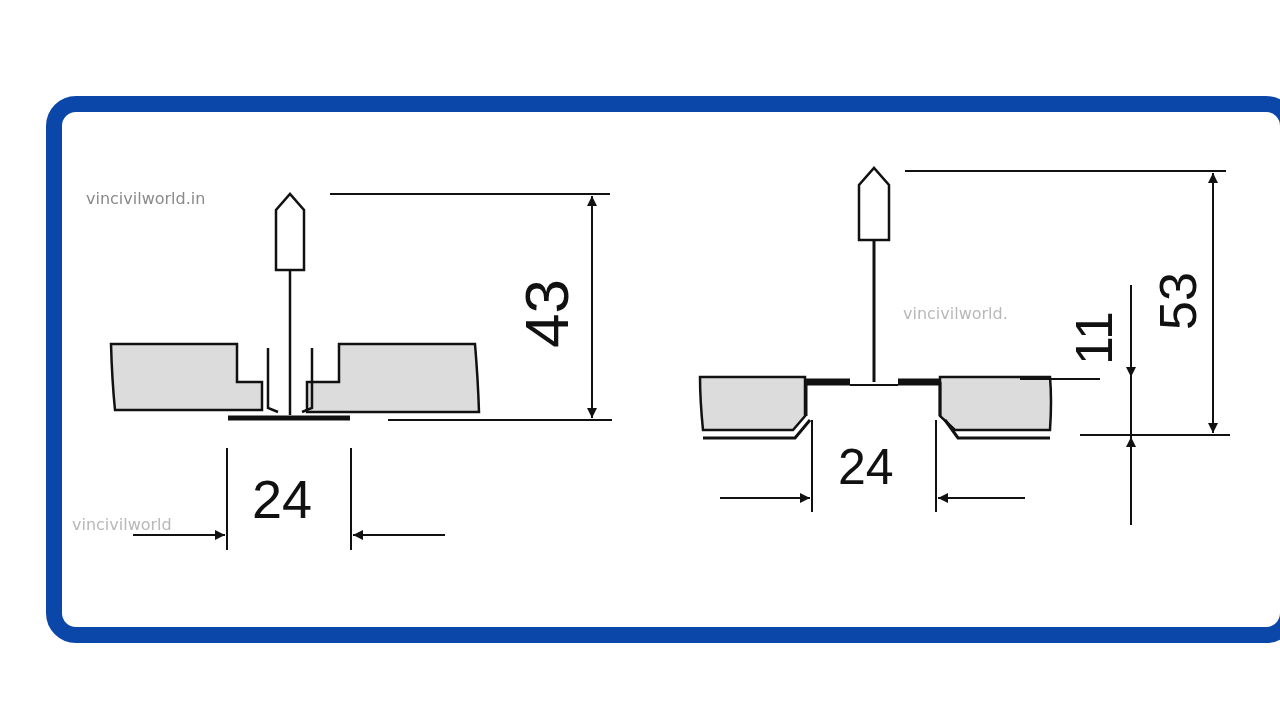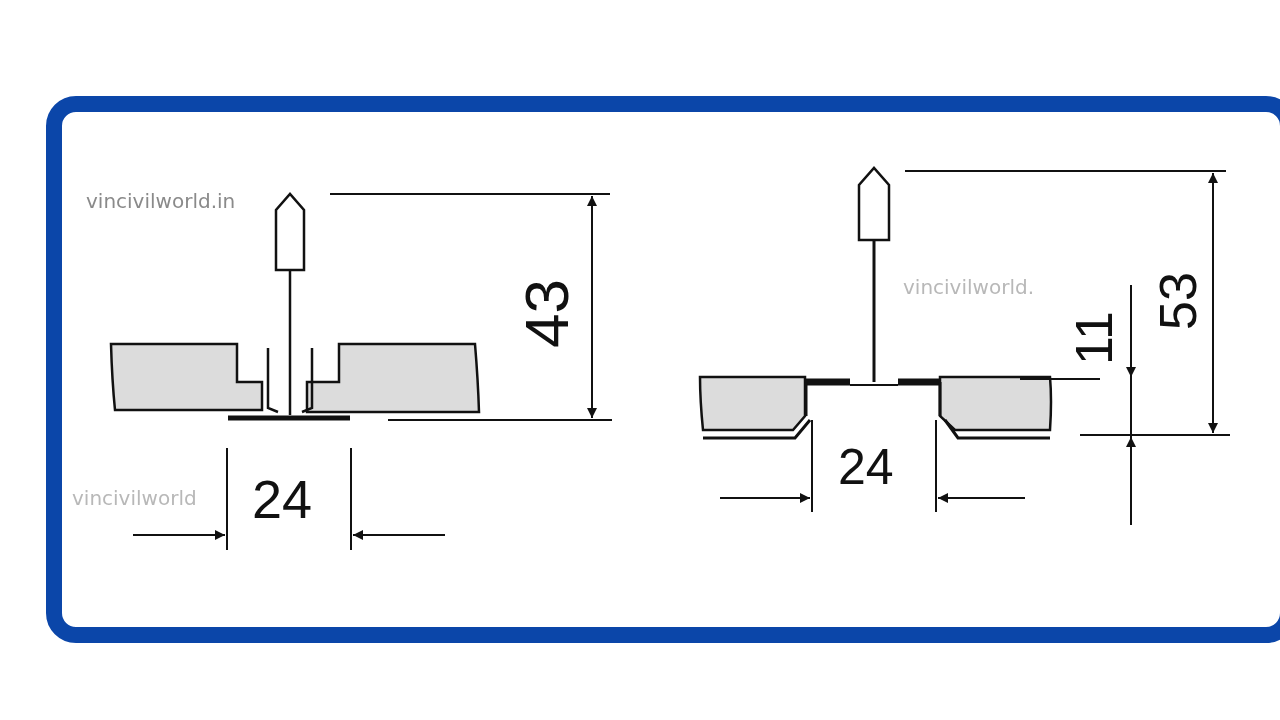--- a/index.html
+++ b/index.html
@@ -2,22 +2,22 @@
 <html><head>
 <meta charset="utf-8">
 <style>
   html, body { margin:0; padding:0; background:#ffffff; }
   body { width:1280px; height:720px; position:relative; overflow:hidden; font-family:"Liberation Sans", sans-serif; }
   .frame {
     position:absolute; left:46px; top:96px; width:1250px; height:547px;
     box-sizing:border-box; border:16px solid #0b46a9; border-radius:30px; background:#ffffff;
   }
   svg.canvas { position:absolute; left:0; top:0; width:1280px; height:720px; }
-  .wm { position:absolute; font-family:"DejaVu Sans", sans-serif; color:#8a8a8a; font-size:20px; white-space:nowrap; }
-  .wm.light { color:#b8b8b8; }
+  .wm { position:absolute; font-family:"DejaVu Sans", sans-serif; color:#8a8a8a; font-size:16px; white-space:nowrap; }
+  .wm.light { color:#b8b8b8;margin-top:29px; }
   .dimtext { font-family:"Liberation Sans", sans-serif; fill:#111; }
 </style>
 </head>
 <body>
 
 <div class="frame"></div>
 
 <svg class="canvas" viewBox="0 0 1280 720">
   <defs>
     <marker id="arr" viewBox="0 0 10 10" refX="10" refY="5" markerWidth="14" markerHeight="10" orient="auto-start-reverse" markerUnits="userSpaceOnUse">

